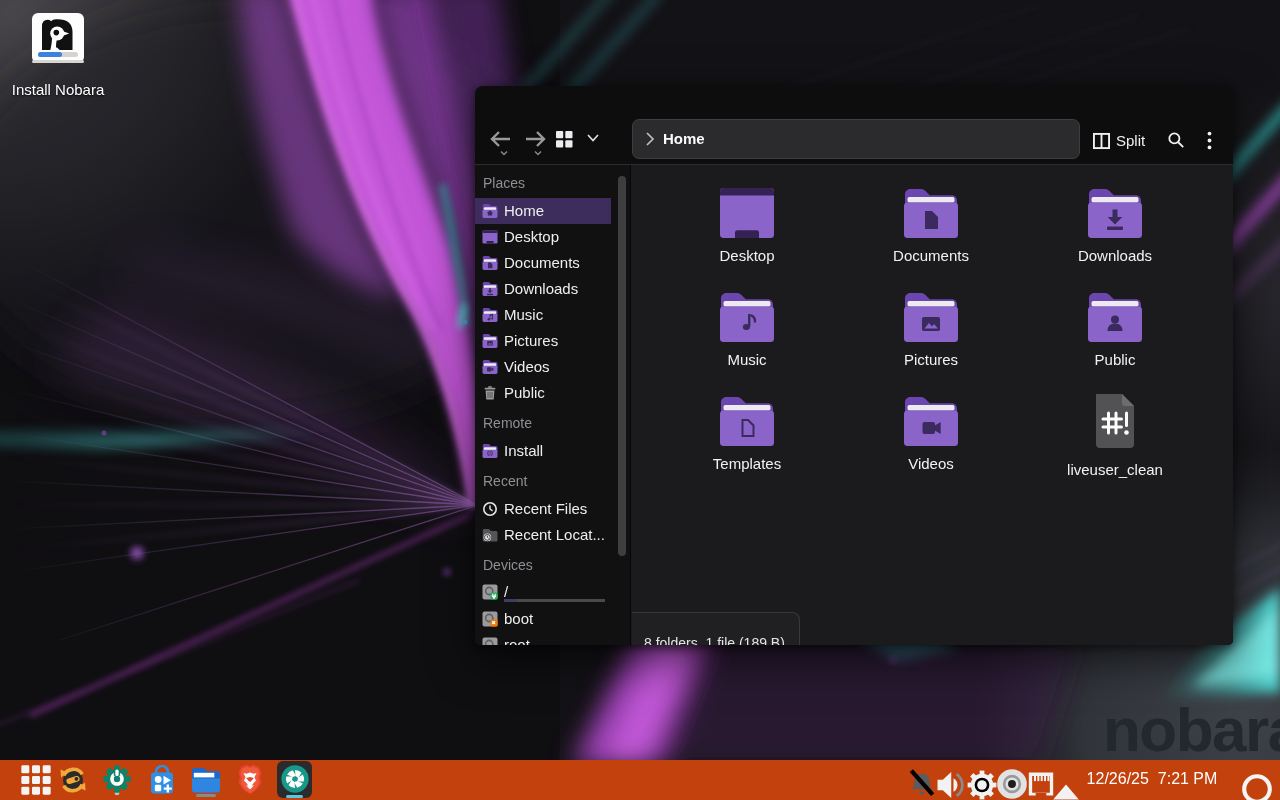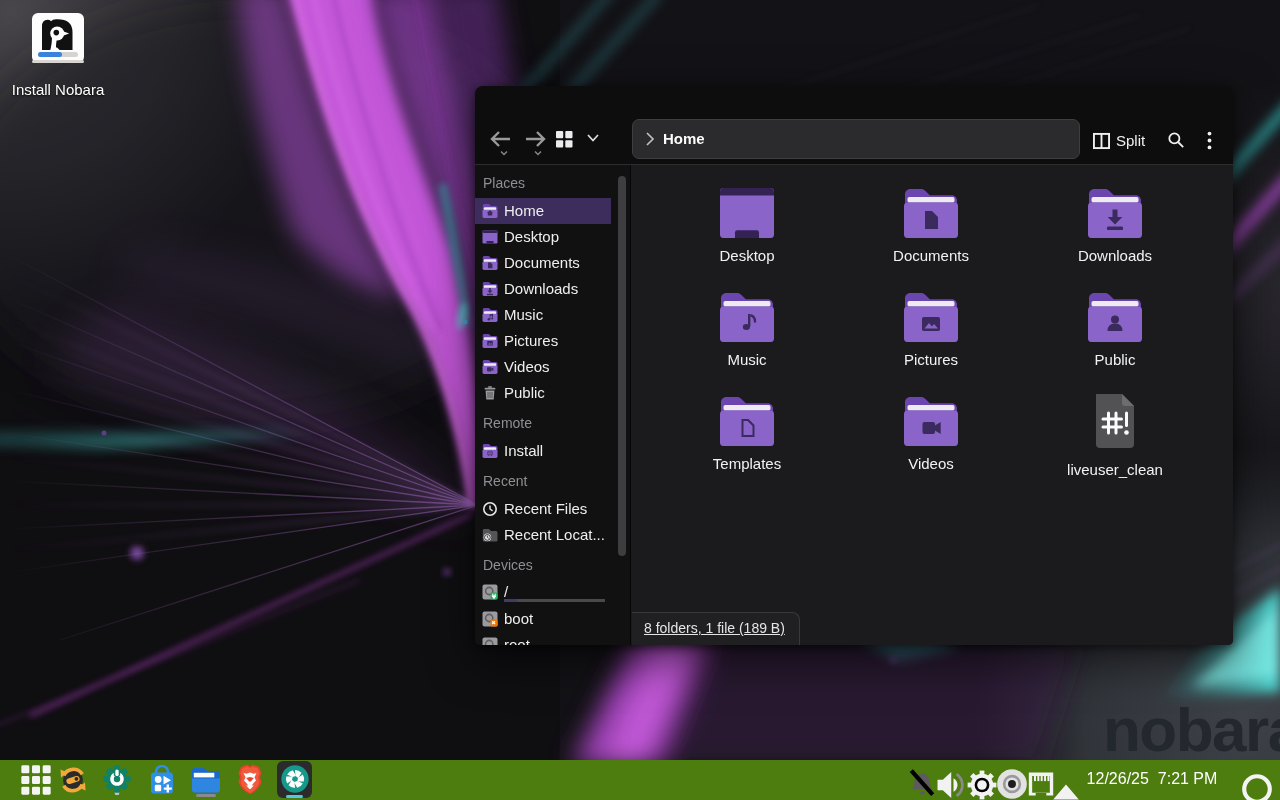--- a/index.html
+++ b/index.html
@@ -36,23 +36,23 @@
   .sbitem .txt { position:absolute; left:29px; top:4px; white-space:nowrap; }
   .sbitem .ic  { position:absolute; left:7px; top:5px; width:16px; height:16px; }
   .sbsel { background:#3c2d5c; width:136px; }
   
   .cell { position:absolute; width:150px; text-align:center; }
   .cell svg { display:inline-block; }
   .cell .lab { margin-top:5px; color:#f2f2f3; font-size:15px; }
   #status { position:absolute; left:157px; bottom:0; height:33px; background:#202022;
     border:1px solid #39393b; border-bottom:none; border-left:none;
     border-radius:0 8px 0 0; color:#e4e4e5; font-size:14px;
-    padding:7px 14px 0 12px;text-decoration:underline; }
+    padding:22px 14px 0 12px;text-decoration:underline; }
   
-  #bar { position:absolute; left:0; top:760px; width:1280px; height:40px; background:#4d7c0f; }
+  #bar { position:absolute; left:0; top:760px; width:1280px; height:40px; background:#c2410c; }
   .tico { position:absolute; top:4px; width:32px; height:32px; }
   #clock { position:absolute; left:1076px; top:10px; width:152px; color:#fff;
     font-size:16px; text-align:center; }
 </style>
 </head>
 <body>
 <div id="screen">
   <svg width="0" height="0" style="position:absolute">
     <defs>
       <g id="folderbig">

